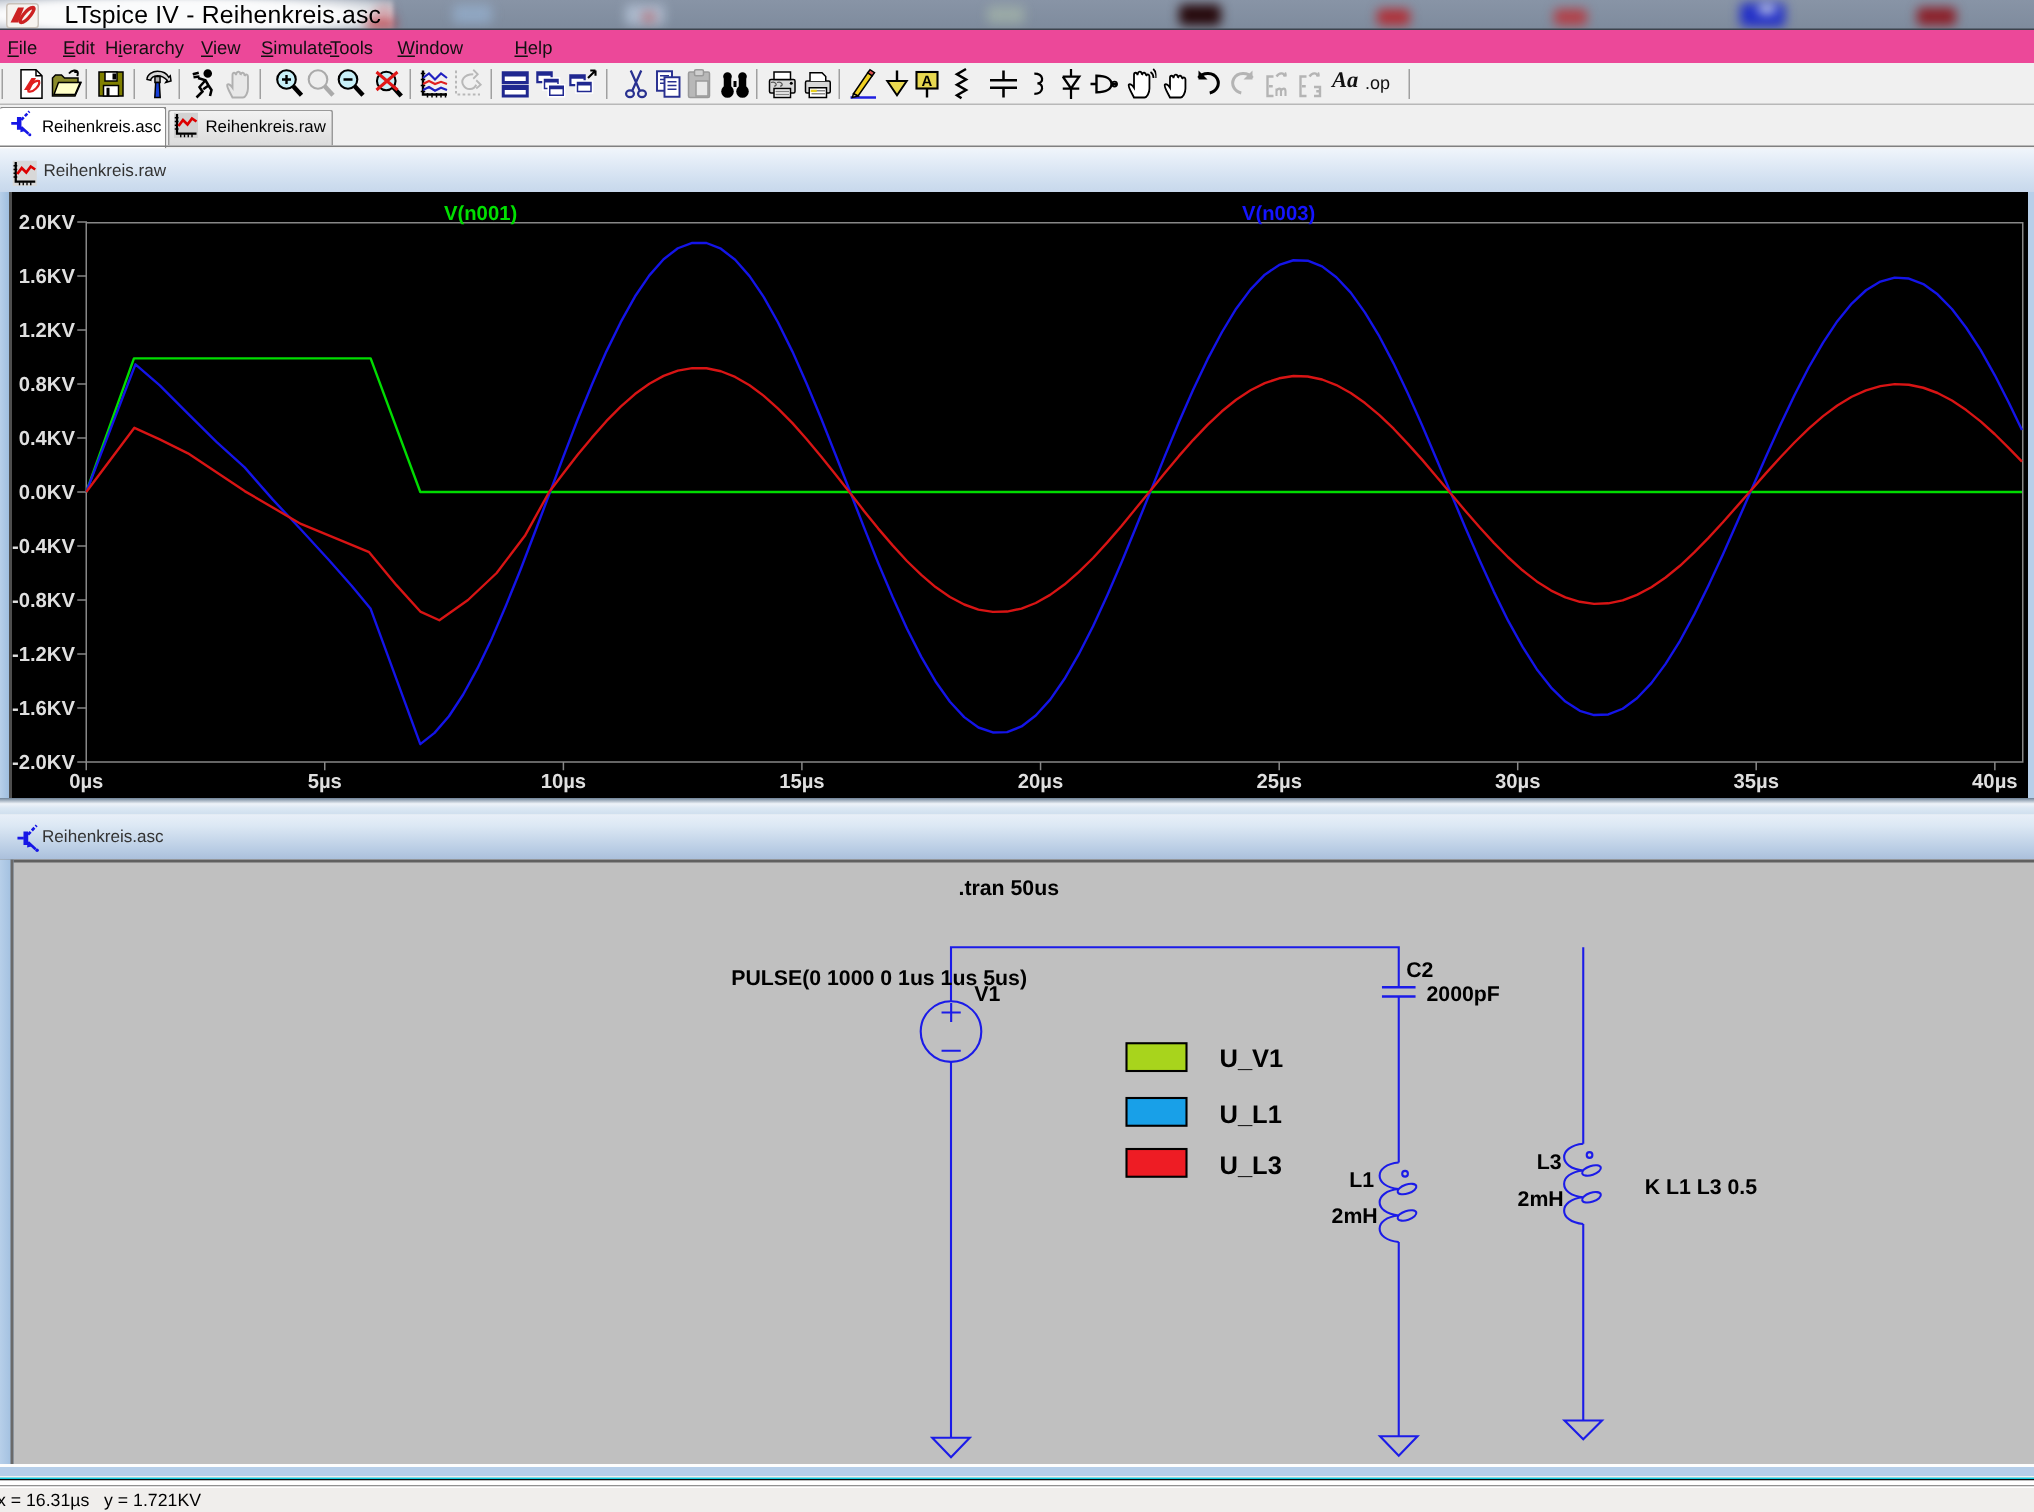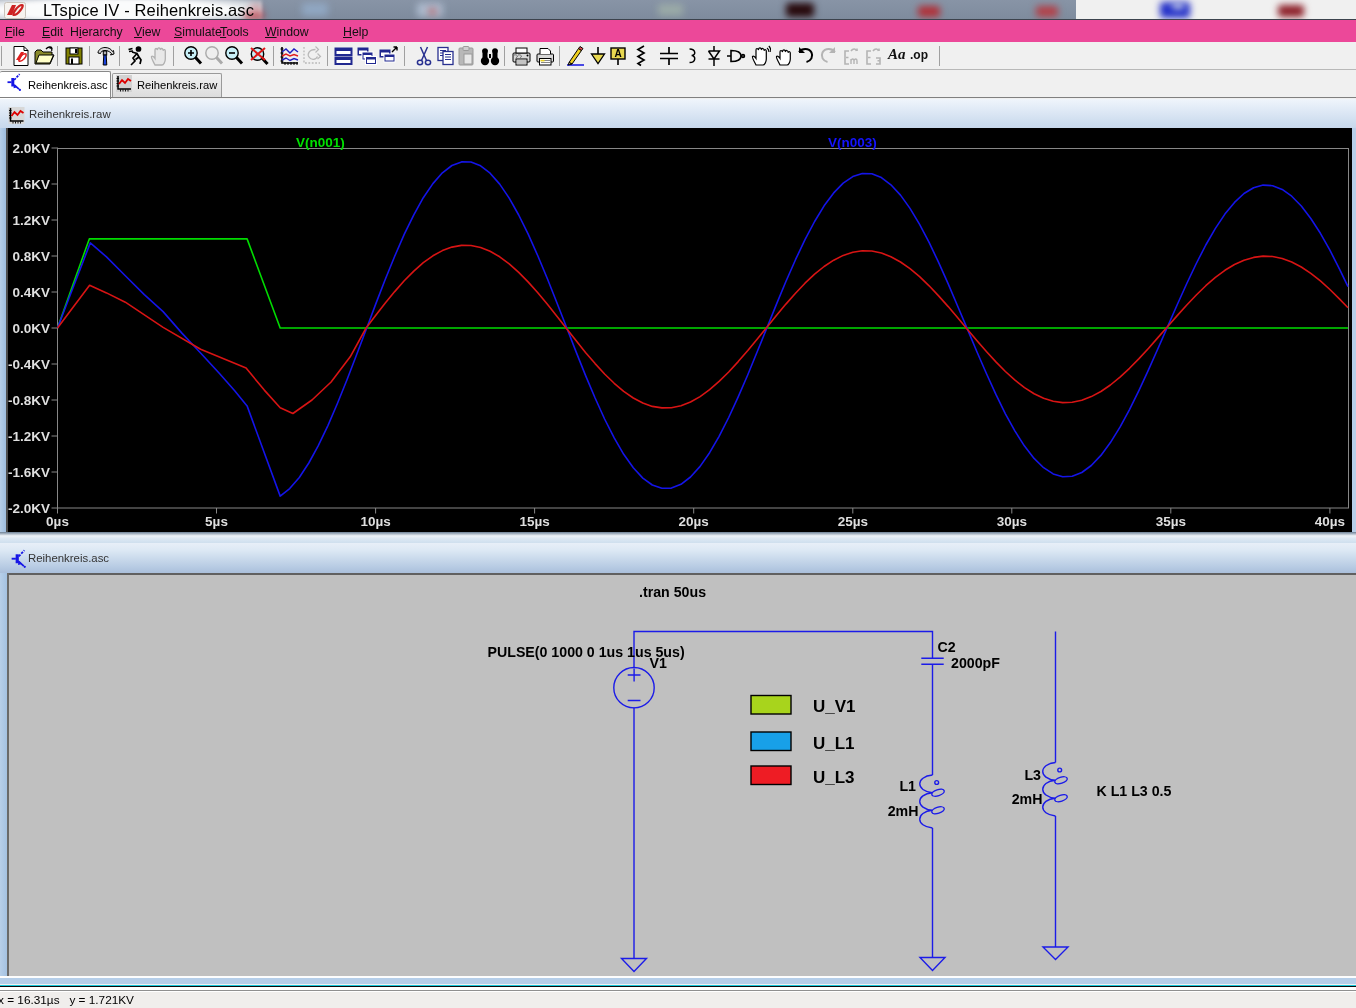--- a/index.html
+++ b/index.html
@@ -1,17 +1,17 @@
 <!DOCTYPE html>
 <html><head><meta charset="utf-8"><style>
 html,body{margin:0;padding:0}
 body{width:1356px;height:1008px;position:relative;overflow:hidden;
  font-family:"Liberation Sans",sans-serif;background:#f0f0f0}
 .abs{position:absolute}
-#titlebar{left:0;top:0;width:1076px;height:20px;background:linear-gradient(#8894a6,#7e8b9d)}
+#titlebar{left:0;top:0;width:1356px;height:20px;background:linear-gradient(#8894a6,#7e8b9d)}
 #titledark{left:0;top:18.5px;width:1356px;height:1.5px;background:#3c434d}
 .blob{position:absolute;filter:blur(3.6px);border-radius:3px}
 #tglow{left:-6px;top:-2px;width:268px;height:24px;background:radial-gradient(ellipse at 45% 50%,rgba(255,255,255,.96) 55%,rgba(255,255,255,.55) 78%,rgba(255,255,255,0) 100%);filter:blur(1.5px)}
 #ticon{left:4px;top:2px;width:22px;height:17px}
 #ttext{left:43px;top:1px;font-size:16.5px;letter-spacing:0.15px;color:#000}
 #menubar{left:0;top:20px;width:1356px;height:22px;background:#ec4899}
 .mi{position:absolute;top:5px;font-size:12.3px;color:#111}
 #toolbar{left:0;top:42px;width:1356px;height:27px;background:#f0f0f0;border-bottom:1px solid #b8b8b8}
 .tsep{position:absolute;top:4px;height:20px;width:1px;background:#a0a0a0}
 .ticon{position:absolute;top:3px}
@@ -294,21 +294,21 @@
     </svg>
 <svg class="ticon" style="left:864.0px" width="22" height="22" viewBox="0 0 22 22">
       <g stroke="#b4b4b4" stroke-width="1.6" fill="none">
         <path d="M7 6 H3 V19 H7 M4 12.5 H6.5"></path>
         <path d="M9 6 C11 3 14 3.5 14.5 6"></path>
         <path d="M14.5 4 H15.5 M15 4 L15 6"></path>
         <path d="M12 13 H16 V19 H12 M16 15.8 H13.5"></path>
       </g>
     </svg>
 <div style="position:absolute;left:888px;top:4px;font-family:'Liberation Serif',serif;font-style:italic;font-weight:bold;font-size:15px;color:#111">Aa</div>
-<div style="position:absolute;left:910px;top:6px;font-weight:bold;font-size:12px;color:#111">.op</div>
+<div style="position:absolute;left:910px;top:6px;font-weight:normal;font-size:12px;color:#111">.op</div>
 </div>
 <div class="abs" id="tabbar">
  <div class="abs" id="tab1"></div>
  <div class="abs" id="tab2"></div>
  <svg class="abs" style="left:7px;top:3px" width="14" height="18" viewBox="0 0 14 18">
   <g stroke="#1616e6" fill="none">
         <path d="M5.8 5 V13.5" stroke-width="3"></path>
         <path d="M0.5 9.2 H4.5" stroke-width="1.8"></path>
         <path d="M7.2 7 L12.6 1.2" stroke-width="1.7" stroke-dasharray="2.4 1.1"></path>
         <path d="M7.2 11.8 L12 16.2" stroke-width="1.7"></path>

